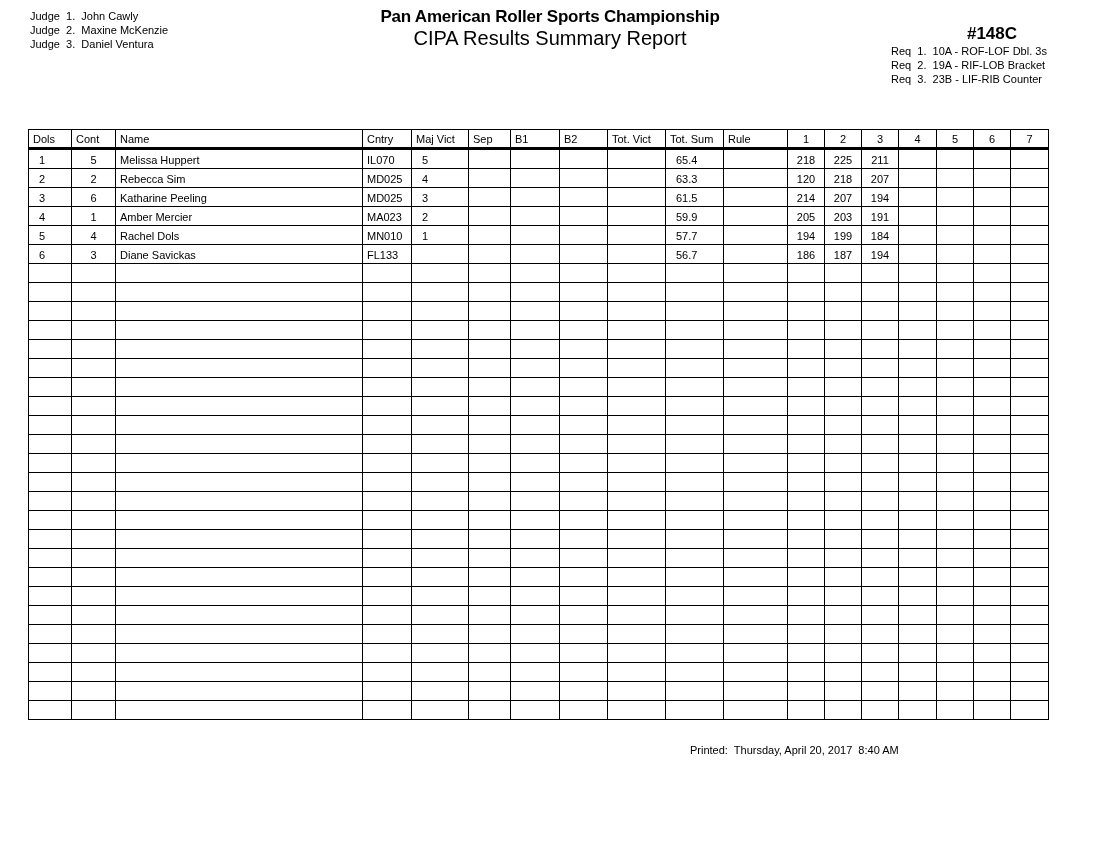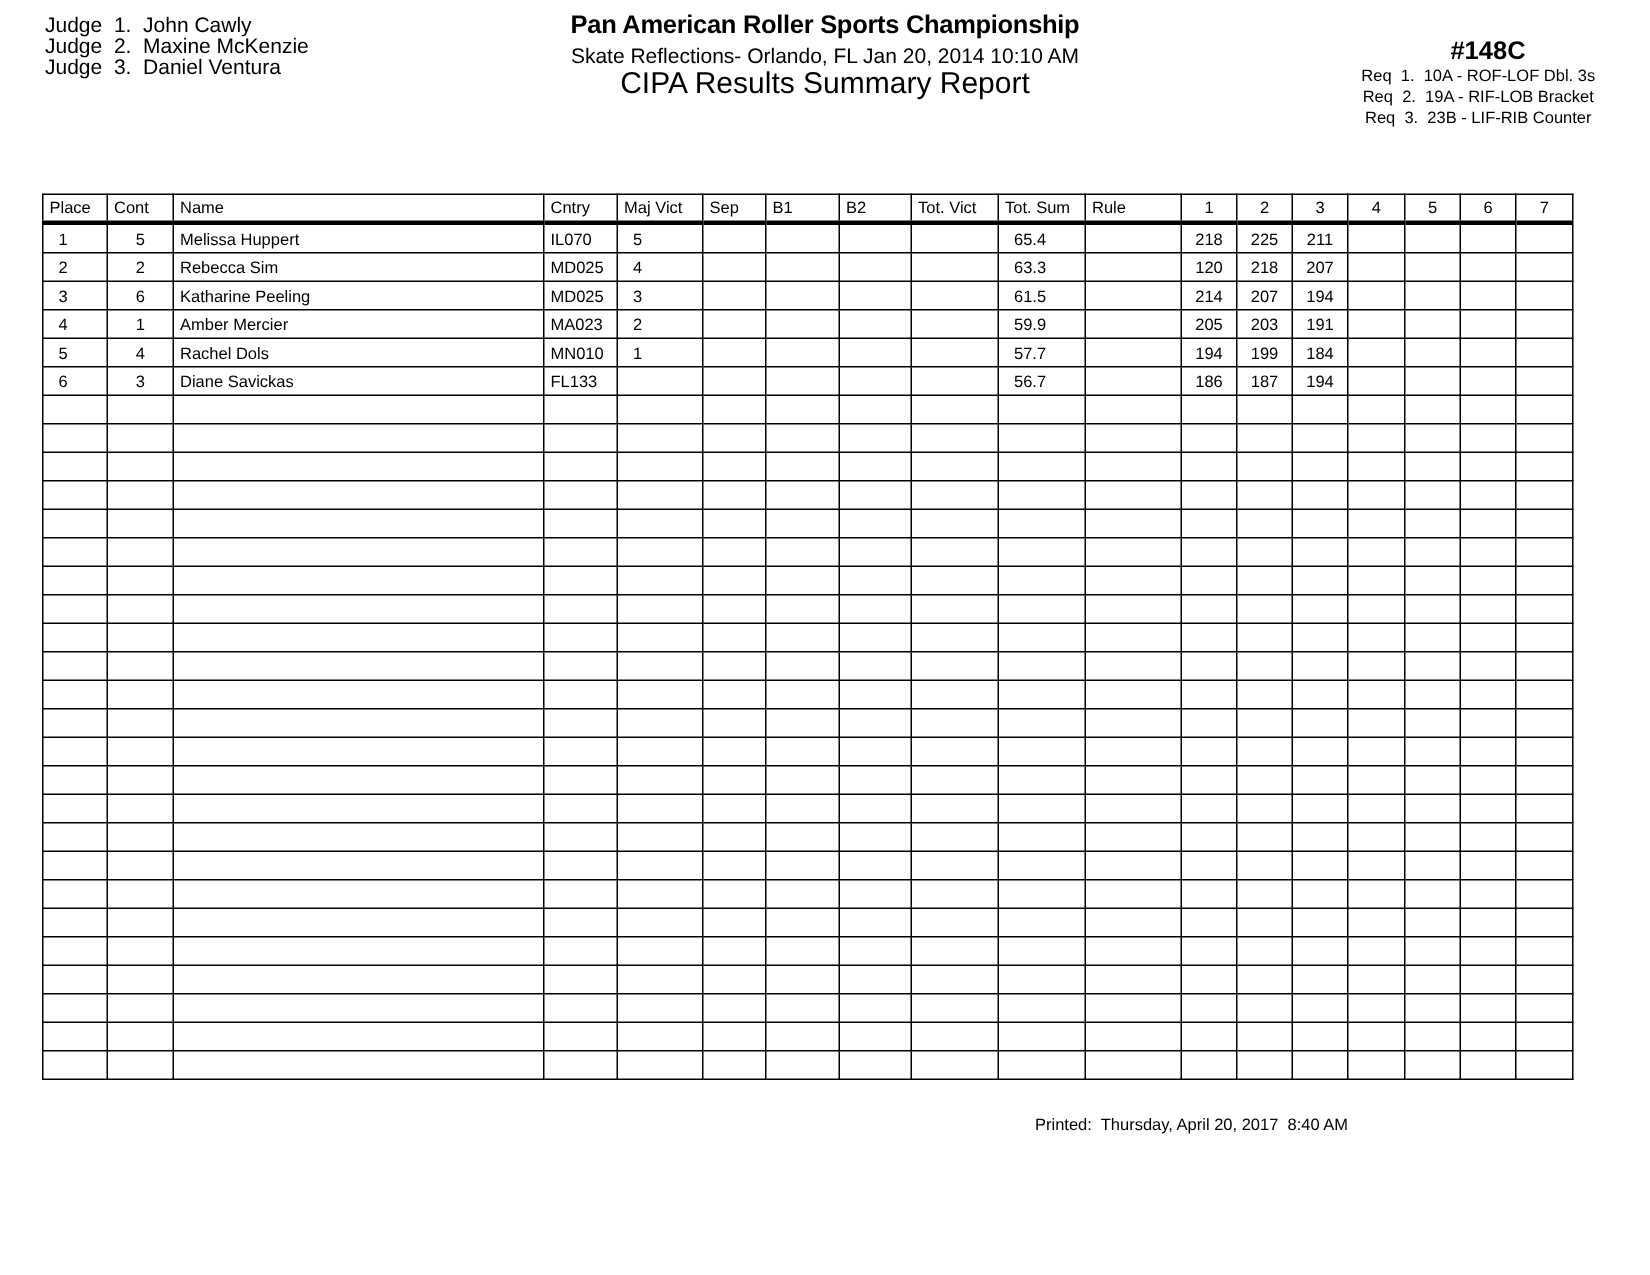--- a/index.html
+++ b/index.html
@@ -1,47 +1,46 @@
 <!DOCTYPE html>
 <html><head>
 <meta charset="utf-8">
 <style>
   html, body { margin:0; padding:0; background:#ffffff; }
   body { width:1100px; height:850px; position:relative; overflow:hidden; font-family:"Liberation Sans", sans-serif; color:#000; }
-  .judges { position:absolute; left:30px; top:9px; font-size:14px; line-height:14px; }
+  .judges { position:absolute; left:30px; top:9px; font-size:11px; line-height:14px; }
   .judges div { white-space:pre; }
   .center-head { position:absolute; left:300px; width:500px; top:6px; text-align:center; }
   .t1 { font-size:17px; font-weight:bold; line-height:22px; letter-spacing:-0.2px; }
   .t2 { font-size:14px; line-height:18px; }
   .t3 { font-size:19px; font-weight:bold; line-height:26px; letter-spacing:0.3px; }
   .t4 { font-size:20px; line-height:20px; }
   .right-head { position:absolute; left:880px; top:24px; width:200px; }
   .event-no { font-size:17px; font-weight:bold; text-align:center; width:224px; line-height:20px; }
   .reqs { margin-left:11px; font-size:11px; line-height:14px; }
-  .reqs div { white-space:pre;text-align:center; }
+  .reqs div { white-space:pre; }
   table.res { position:absolute; left:28px; top:129px; border-collapse:collapse; table-layout:fixed; width:1020px; font-size:11px; }
   table.res td, table.res th { border:1px solid #000; height:18px; padding:0 0 0 4px; font-weight:normal; text-align:left; white-space:nowrap; overflow:hidden; vertical-align:bottom; line-height:15px; }
   table.res thead th { border-bottom:3px solid #000; height:17px; }
   table.res td.c { text-align:center; padding:0; }
   table.res th.c { text-align:center; padding:0; }
   table.res td.ind { padding-left:10px; }
   .printed { position:absolute; left:690px; top:744px; font-size:11px; white-space:pre; }
 </style>
 </head>
 <body>
 
 <div class="judges">
   <div>Judge  1.  John Cawly</div>
   <div>Judge  2.  Maxine McKenzie</div>
   <div>Judge  3.  Daniel Ventura</div>
 </div>
 
 <div class="center-head">
   <div class="t1">Pan American Roller Sports Championship</div>
-  <div class="t2">Skate Reflections- Orlando, FL  Jan 20, 2014  10:10 AM</div>
   <div class="t4">CIPA Results Summary Report</div>
 </div>
 
 <div class="right-head">
   <div class="event-no">#148C</div>
   <div class="reqs">
     <div>Req  1.  10A - ROF-LOF Dbl. 3s</div>
     <div>Req  2.  19A - RIF-LOB Bracket</div>
     <div>Req  3.  23B - LIF-RIB Counter</div>
   </div>
@@ -63,21 +62,21 @@
     <col style="width:37px">
       <col style="width:37px">
       <col style="width:37px">
       <col style="width:38px">
     <col style="width:37px">
       <col style="width:37px">
       <col style="width:38px">
   </colgroup>
   <thead>
     <tr>
-      <th>Place</th>
+      <th>Dols</th>
       <th>Cont</th>
       <th>Name</th>
       <th>Cntry</th>
       <th>Maj Vict</th>
       <th>Sep</th>
       <th>B1</th>
       <th>B2</th>
       <th>Tot. Vict</th>
       <th>Tot. Sum</th>
       <th>Rule</th>

